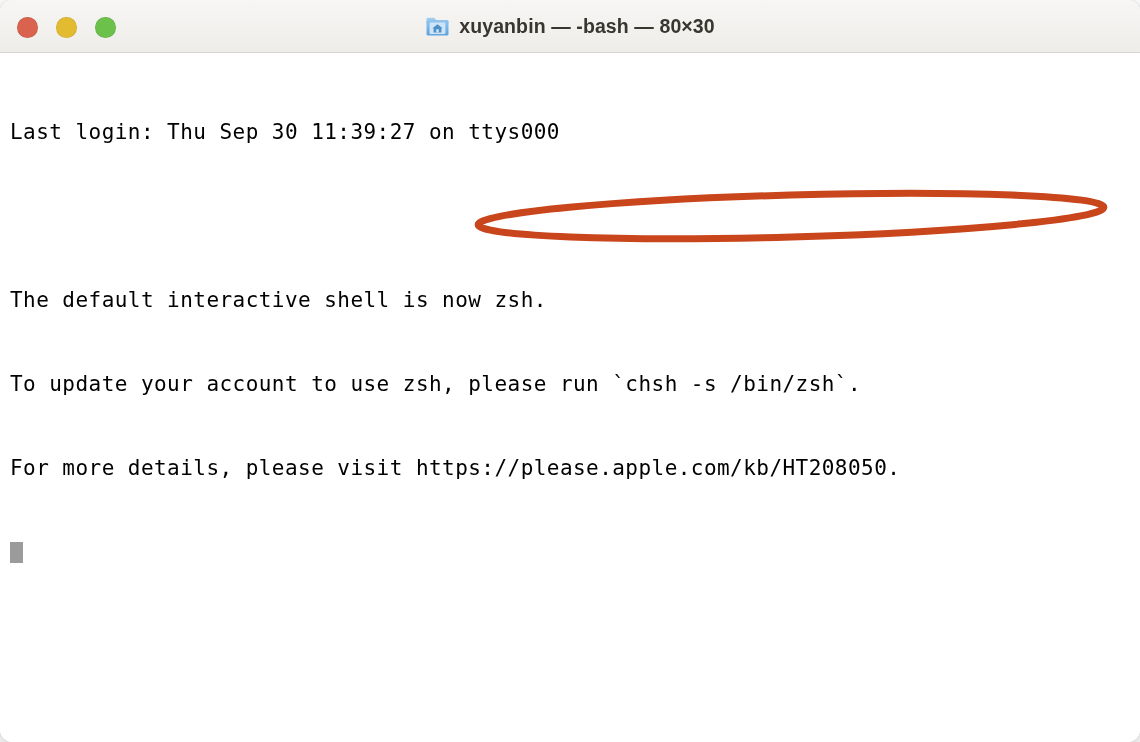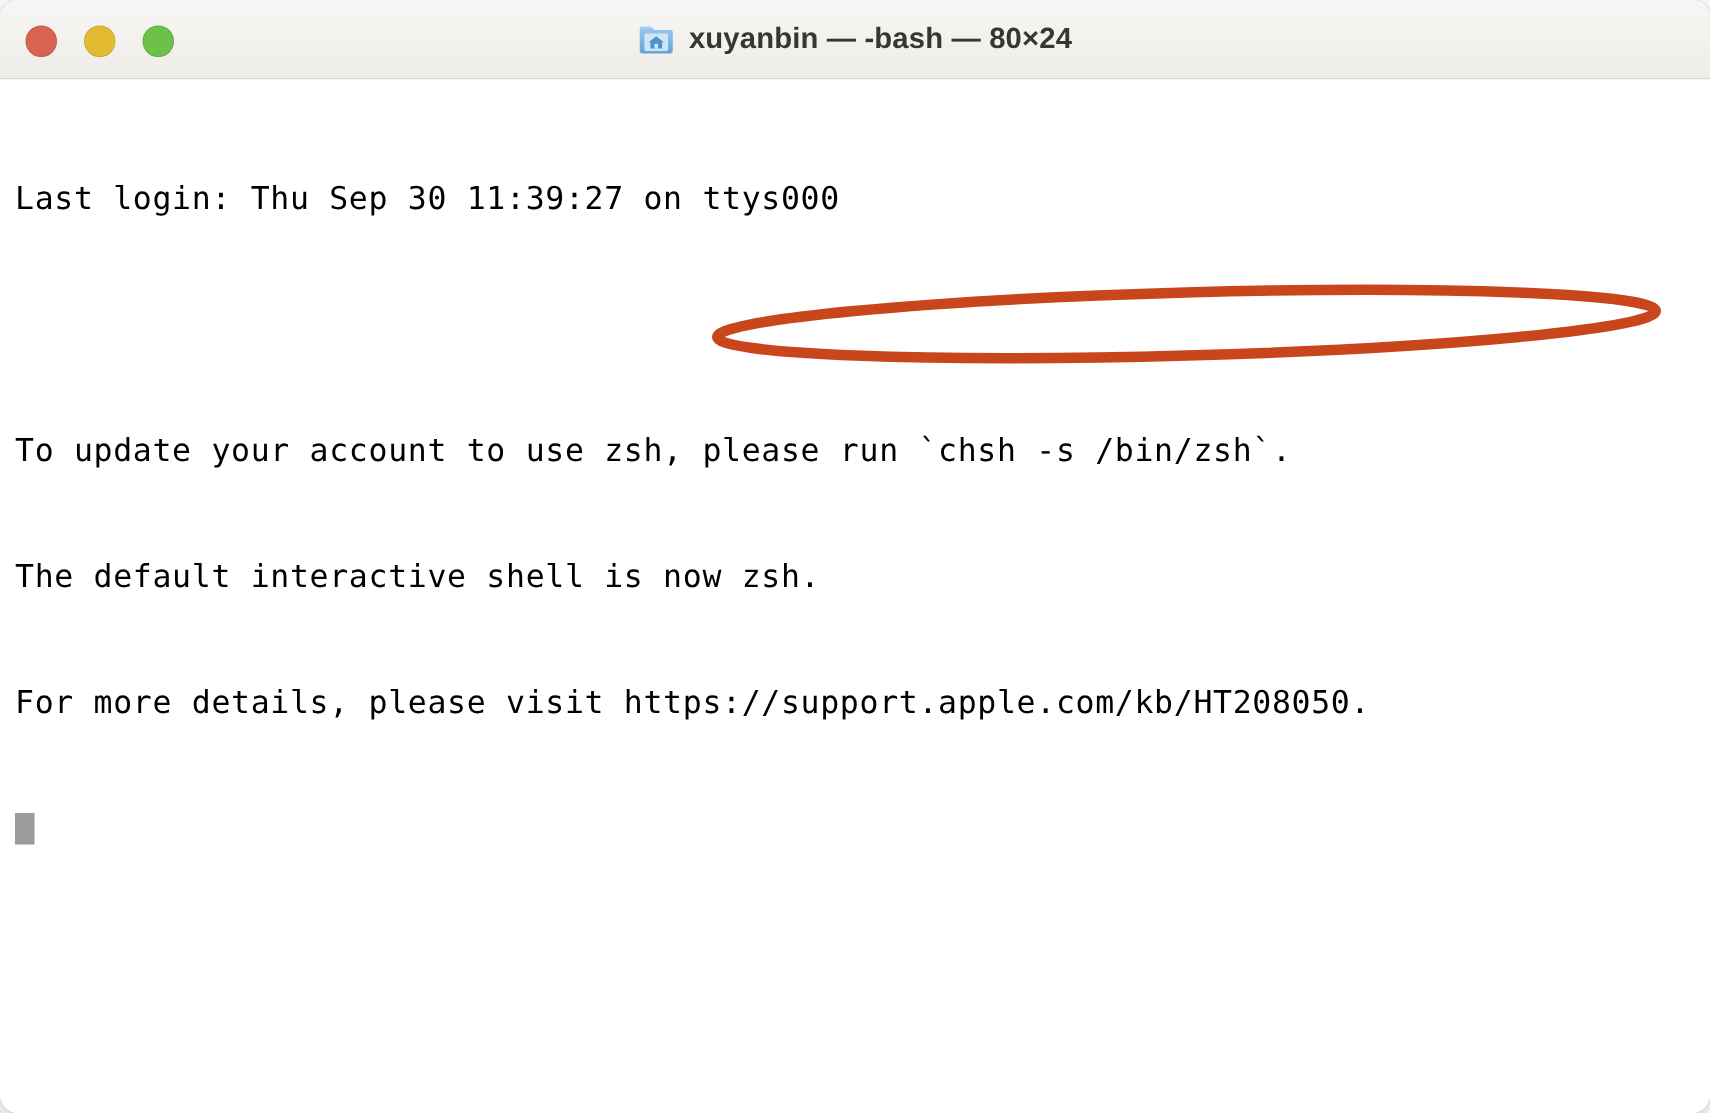--- a/index.html
+++ b/index.html
@@ -156,31 +156,31 @@
               <stop offset="100%" stop-color="#7cb6e6"></stop>
             </linearGradient>
           </defs>
           <path d="M1.5 4.2 C1.5 3.3 2.1 2.7 2.9 2.7 L9.2 2.7 L11.2 5.0 L22.1 5.0 C22.9 5.0 23.5 5.6 23.5 6.4 L23.5 8.2 L1.5 8.2 Z" fill="url(#fgtab)"></path>
           <rect x="1.5" y="6.0" width="22" height="14.6" rx="1.6" fill="url(#fg)"></rect>
           <rect x="4.6" y="7.4" width="15.8" height="11.6" rx="1.2" fill="#cfe5f7"></rect>
           <path d="M12.5 9.2 L17.6 13.2 L16.4 13.2 L16.4 17.4 L8.6 17.4 L8.6 13.2 L7.4 13.2 Z" fill="#4e90c8"></path>
           <rect x="11.3" y="14.2" width="2.4" height="3.2" fill="#cfe5f7"></rect>
         </svg>
       </span>
-      <span id="title-text">xuyanbin — -bash — 80×24</span>
+      <span id="title-text">xuyanbin — -bash — 80×30</span>
     </div>
   </div>
 
   <div id="terminal-body">
     <div id="terminal-text">
       <div class="term-line">Last login: Thu Sep 30 11:39:27 on ttys000</div>
       <div class="term-line"></div>
+      <div class="term-line">The default interactive shell is now zsh.</div>
       <div class="term-line">To update your account to use zsh, please run `chsh -s /bin/zsh`.</div>
-      <div class="term-line">The default interactive shell is now zsh.</div>
-      <div class="term-line">For more details, please visit https://support.apple.com/kb/HT208050.</div>
+      <div class="term-line">For more details, please visit https://please.apple.com/kb/HT208050.</div>
       <div class="term-line"><span class="cursor-block"></span></div>
     </div>
   </div>
 
   <svg id="annotation-ellipse" viewBox="0 0 1140 742" xmlns="http://www.w3.org/2000/svg">
     <ellipse cx="791" cy="216" rx="313" ry="21" fill="none" stroke="#c9451b" stroke-width="7" transform="rotate(-1.6 791 216)"></ellipse>
   </svg>
 
 </div>
 

